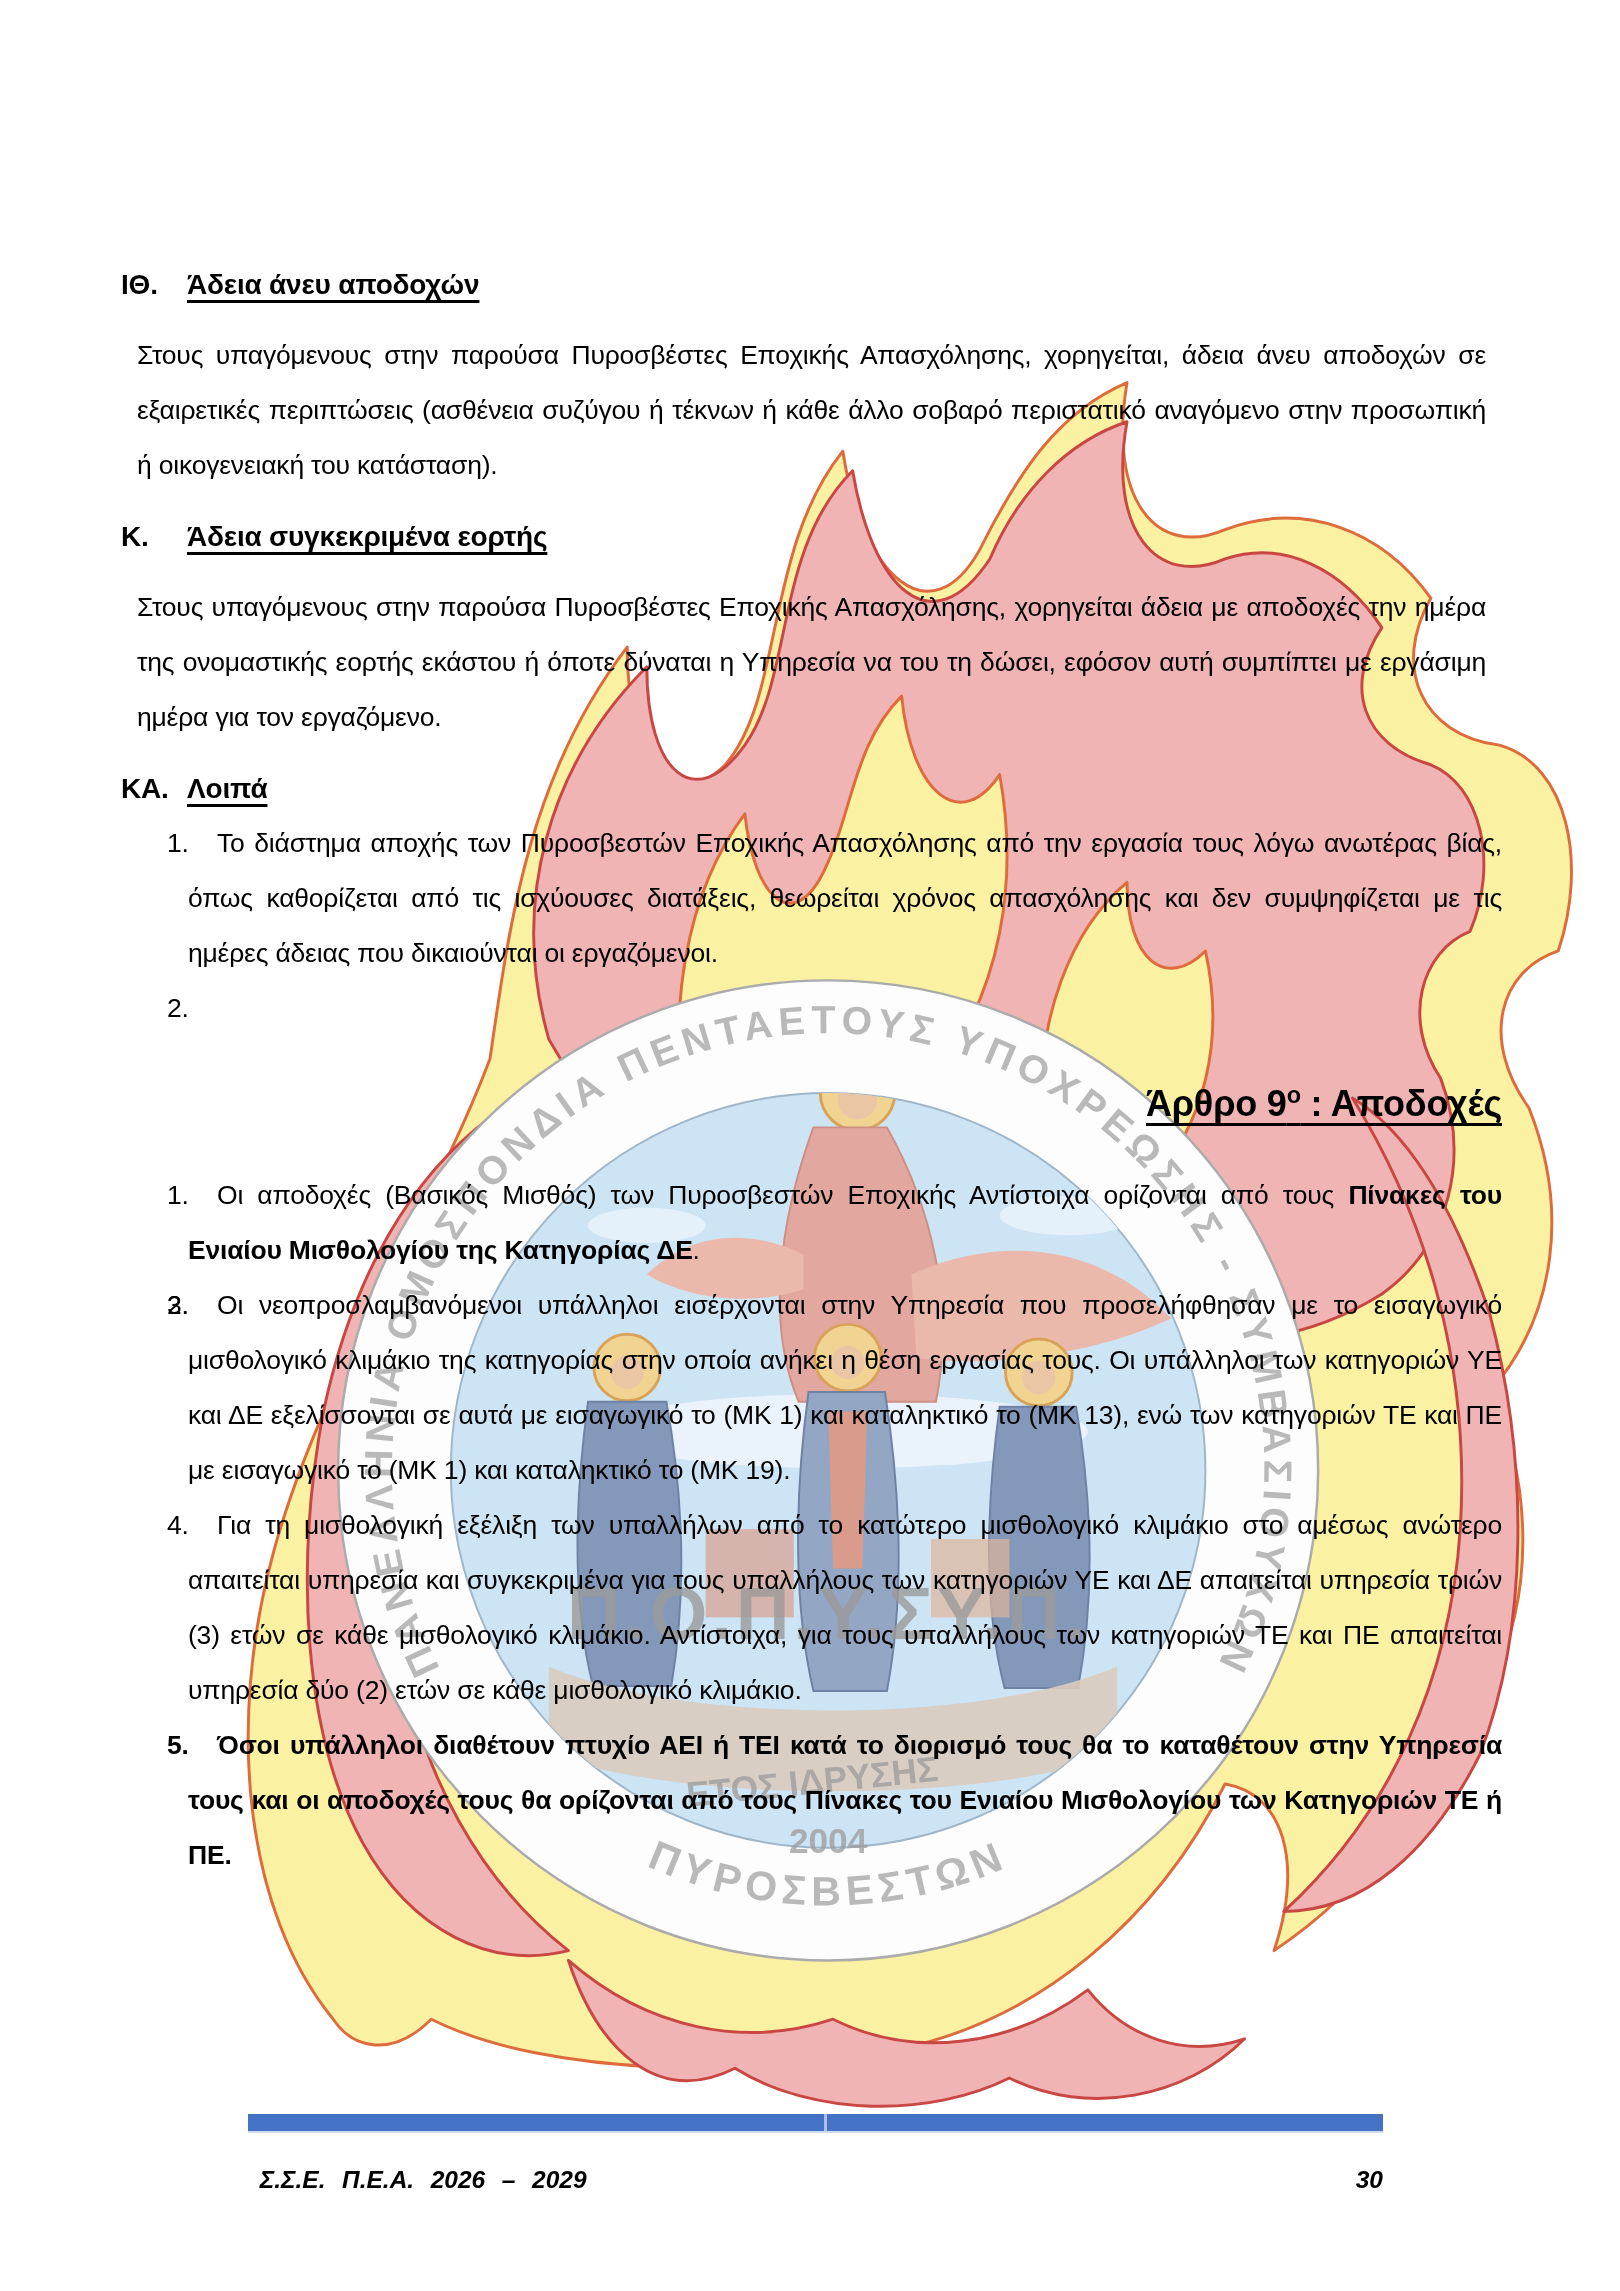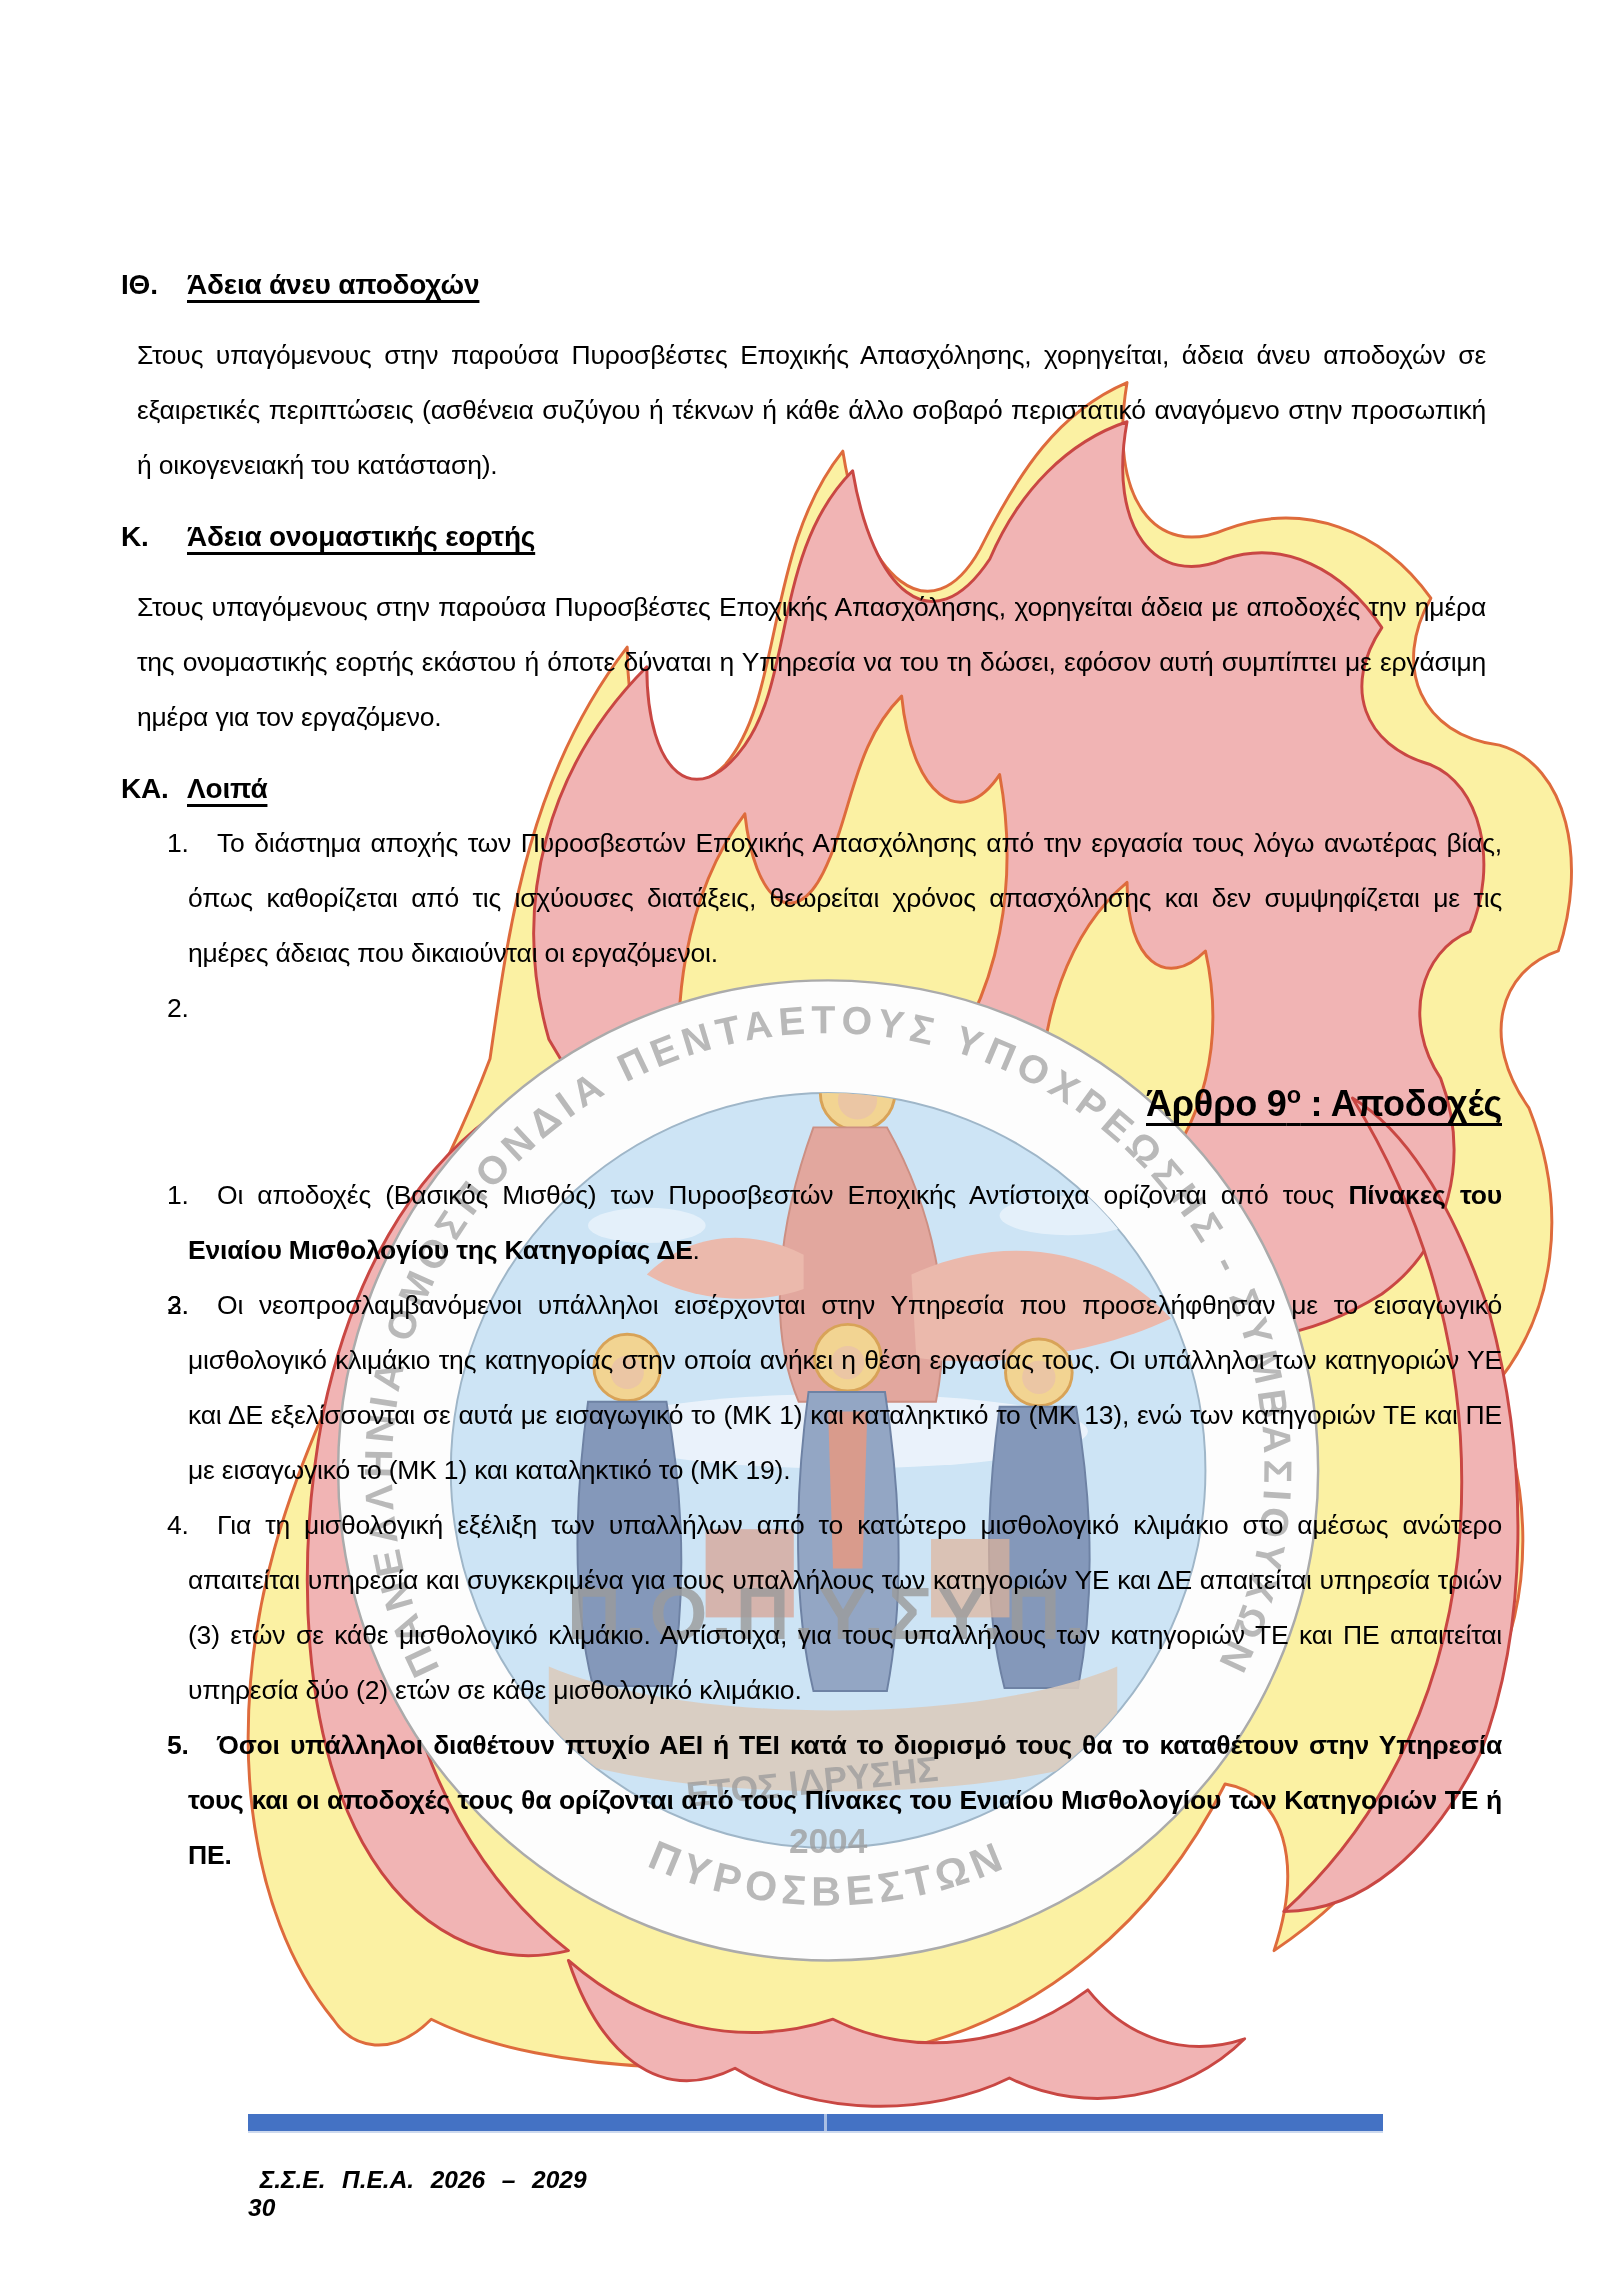--- a/index.html
+++ b/index.html
@@ -37,21 +37,21 @@
     text-align:right;font-weight:bold;font-size:36px;line-height:59px;
   }
   .article-head .u{text-decoration:underline;text-decoration-thickness:2.9px;text-underline-offset:6.9px;}
   .article-head sup{font-size:23.5px;vertical-align:super;line-height:0;}
   .bold-item{font-weight:bold;}
   
   .footer-bar{position:absolute;left:248px;top:2114px;width:1135px;height:16.7px;z-index:1;border-bottom:2px solid #cdd9ee;}
   .footer-bar .seam{position:absolute;left:576px;top:0;width:2.9px;height:100%;background:rgba(255,255,255,.55);}
   .footer-line{position:absolute;left:248px;top:2166px;width:1135px;z-index:1;
     display:flex;justify-content:space-between;align-items:baseline;
-    font-weight:bold;font-style:italic;font-size:24.5px;flex-direction:column;}
+    font-weight:bold;font-style:italic;font-size:24.5px;}
   .footer-line .doc-ref{padding-left:11.8px;word-spacing:9.8px;}
 </style>
 </head>
 <body>
 
 <div class="page">
 
   <div class="watermark">
     <svg viewBox="0 0 1653 2338" xmlns="http://www.w3.org/2000/svg">
       <defs>
@@ -148,21 +148,21 @@
   <div class="content">
 
     <div class="sec-head">
       <span class="marker">ΙΘ.</span>
       <span class="title">Άδεια άνευ αποδοχών</span>
     </div>
     <p class="para">Στους υπαγόμενους στην παρούσα Πυροσβέστες Εποχικής Απασχόλησης, χορηγείται, άδεια άνευ αποδοχών σε εξαιρετικές περιπτώσεις (ασθένεια συζύγου ή τέκνων ή κάθε άλλο σοβαρό περιστατικό αναγόμενο στην προσωπική ή οικογενειακή του κατάσταση).</p>
 
     <div class="sec-head">
       <span class="marker">Κ.</span>
-      <span class="title">Άδεια ονομαστικής εορτής</span>
+      <span class="title">Άδεια συγκεκριμένα εορτής</span>
     </div>
     <p class="para">Στους υπαγόμενους στην παρούσα Πυροσβέστες Εποχικής Απασχόλησης, χορηγείται άδεια με αποδοχές την ημέρα της ονομαστικής εορτής εκάστου ή όποτε δύναται η Υπηρεσία να του τη δώσει, εφόσον αυτή συμπίπτει με εργάσιμη ημέρα για τον εργαζόμενο.</p>
 
     <div class="sec-head">
       <span class="marker">ΚΑ.</span>
       <span class="title">Λοιπά</span>
     </div>
     <ol class="doc-list">
       <li>
         <span class="num">1.</span>

